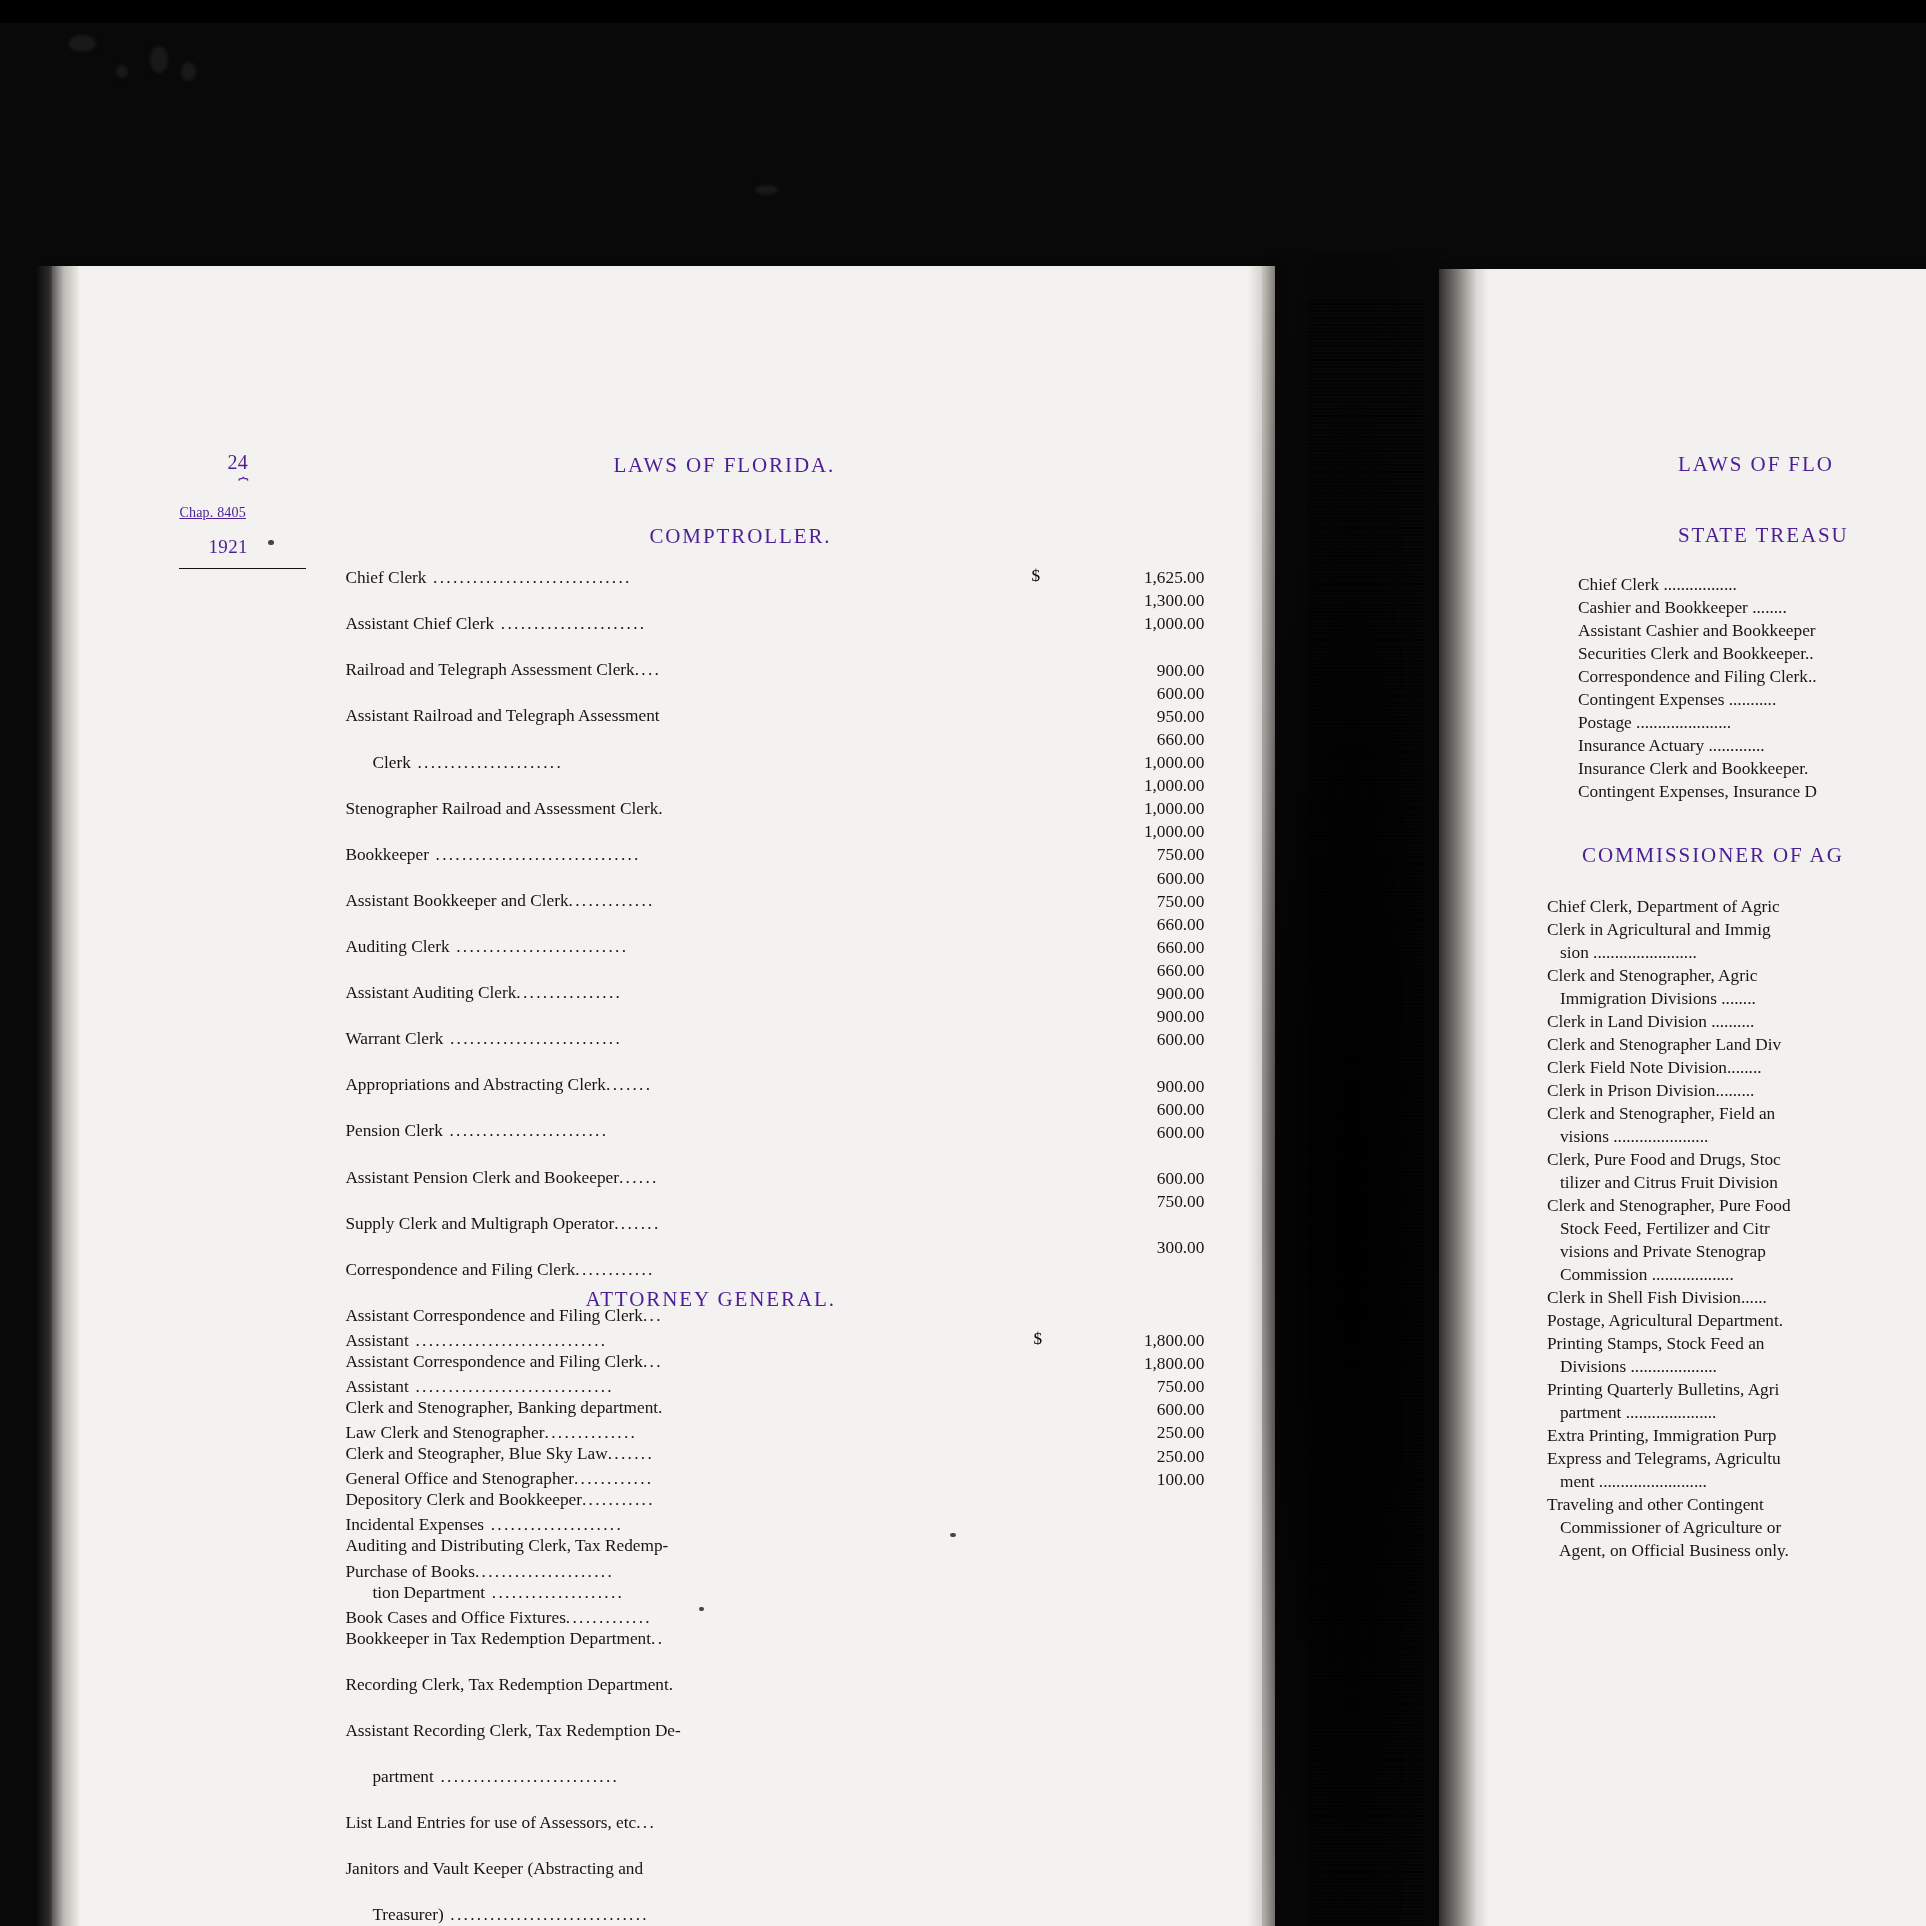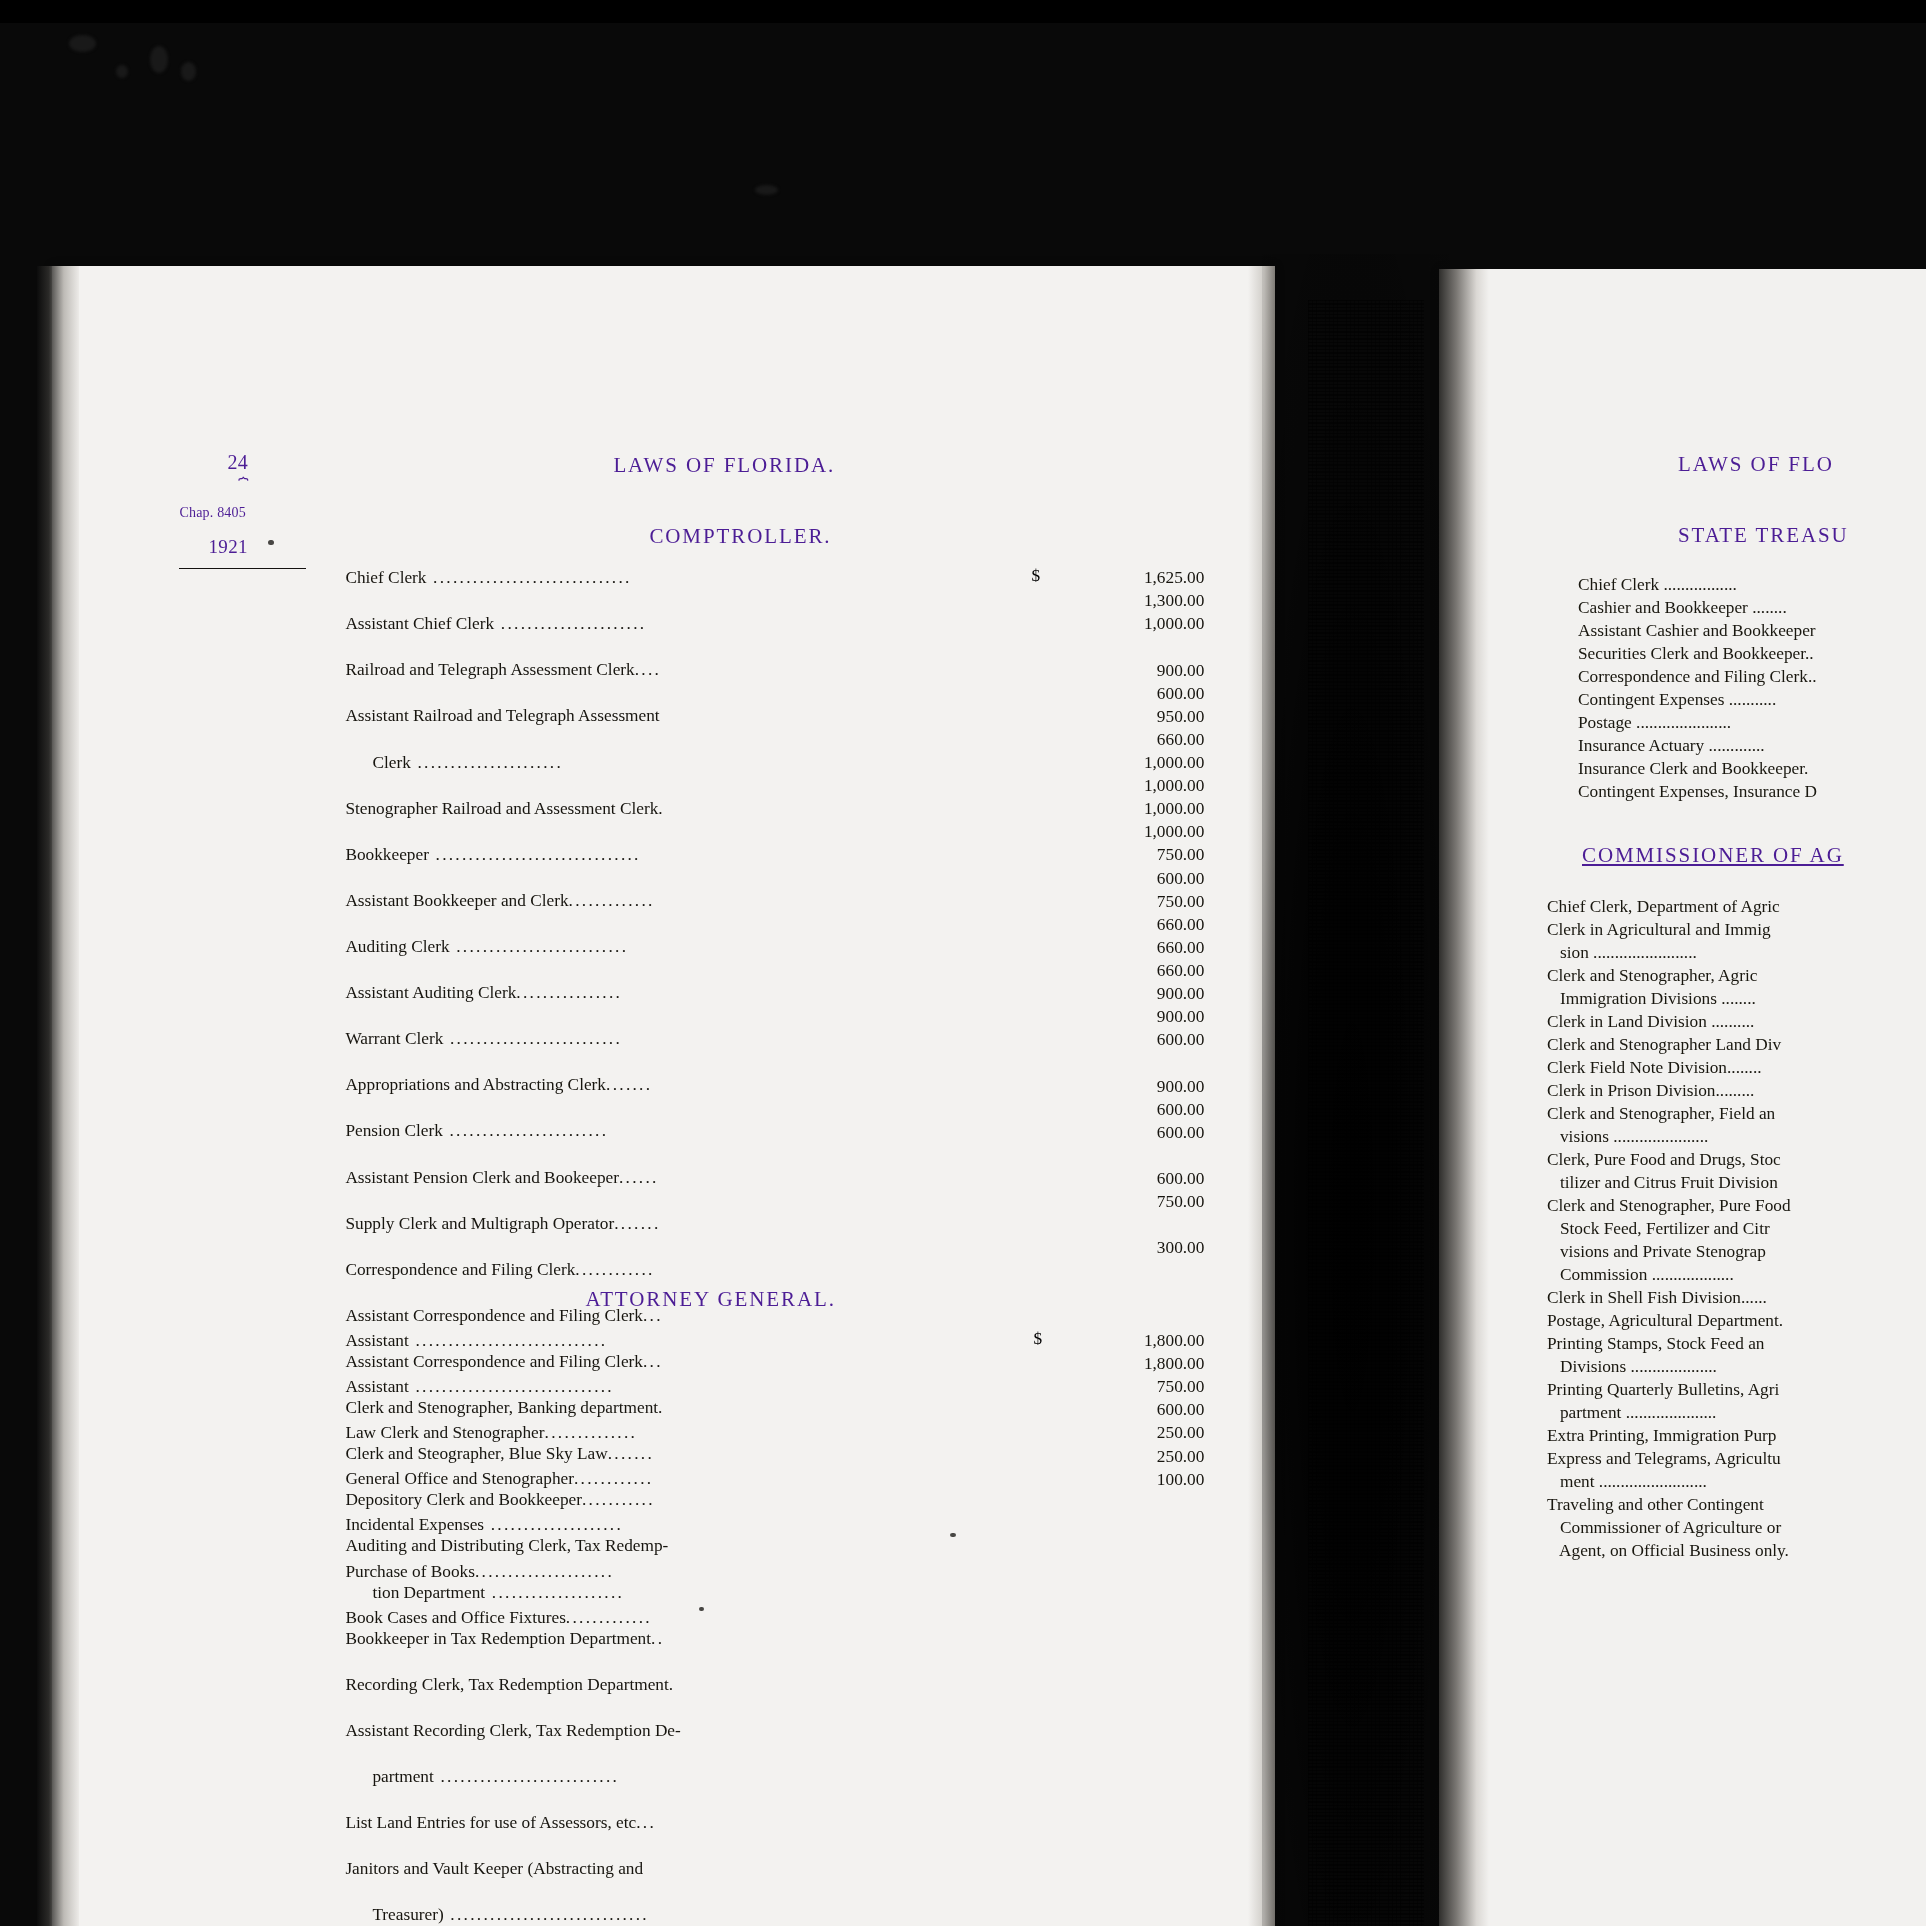--- a/index.html
+++ b/index.html
@@ -189,21 +189,21 @@
 <div class="smudge" style="left:181px;top:62px;width:15.4px;height:19px;"></div>
 <div class="smudge" style="left:116px;top:65px;width:11.6px;height:13px;"></div>
 <div class="smudge" style="left:755px;top:185px;width:23px;height:10px;"></div>
 
 <div class="book">
 
   <div class="page-left">
 
     <div class="pg folio" style="left:175px; top:185px;">24</div>
     <div class="pg brace" style="left:127px; top:216px; width:127px; text-align:center;">⏞</div>
-    <div class="pg chap" style="left:127px; top:239px;">Chap. 8405</div>
+    <div class="pg chap" style="left:127px; top:239px;text-decoration:underline;">Chap. 8405</div>
     <div class="pg year" style="left:156px; top:270px;">1921</div>
     <div class="rule-year" style="left:127px; top:302px; width:127px;"></div>
 
     <div class="pg running-head" style="left:561px; top:187px;">LAWS OF FLORIDA.</div>
 
     <div class="pg section-head" style="left:597px; top:258px;">COMPTROLLER.</div>
 
     <div class="list" style="left:293px; top:297px; width:901px;">
 
       <span class="dollar" style="left:686px; top:3.1px;">$</span>
@@ -336,21 +336,21 @@
       <div class="rt">Assistant Cashier and Bookkeeper</div>
       <div class="rt">Securities Clerk and Bookkeeper..</div>
       <div class="rt">Correspondence and Filing Clerk..</div>
       <div class="rt">Contingent Expenses ...........</div>
       <div class="rt">Postage ......................</div>
       <div class="rt">Insurance Actuary .............</div>
       <div class="rt">Insurance Clerk and Bookkeeper.</div>
       <div class="rt">Contingent Expenses, Insurance D</div>
     </div>
 
-    <div class="pg section-head" style="left:143px; top:574px;text-decoration:underline;">COMMISSIONER OF AG</div>
+    <div class="pg section-head" style="left:143px; top:574px;">COMMISSIONER OF AG</div>
 
     <div class="list" style="left:108px; top:626px;">
       <div class="rt">Chief Clerk, Department of Agric</div>
       <div class="rt">Clerk in Agricultural and Immig</div>
       <div class="rt" style="white-space:pre;">   sion ........................</div>
       <div class="rt">Clerk and Stenographer, Agric</div>
       <div class="rt" style="white-space:pre;">   Immigration Divisions ........</div>
       <div class="rt">Clerk in Land Division ..........</div>
       <div class="rt">Clerk and Stenographer Land Div</div>
       <div class="rt">Clerk Field Note Division........</div>

